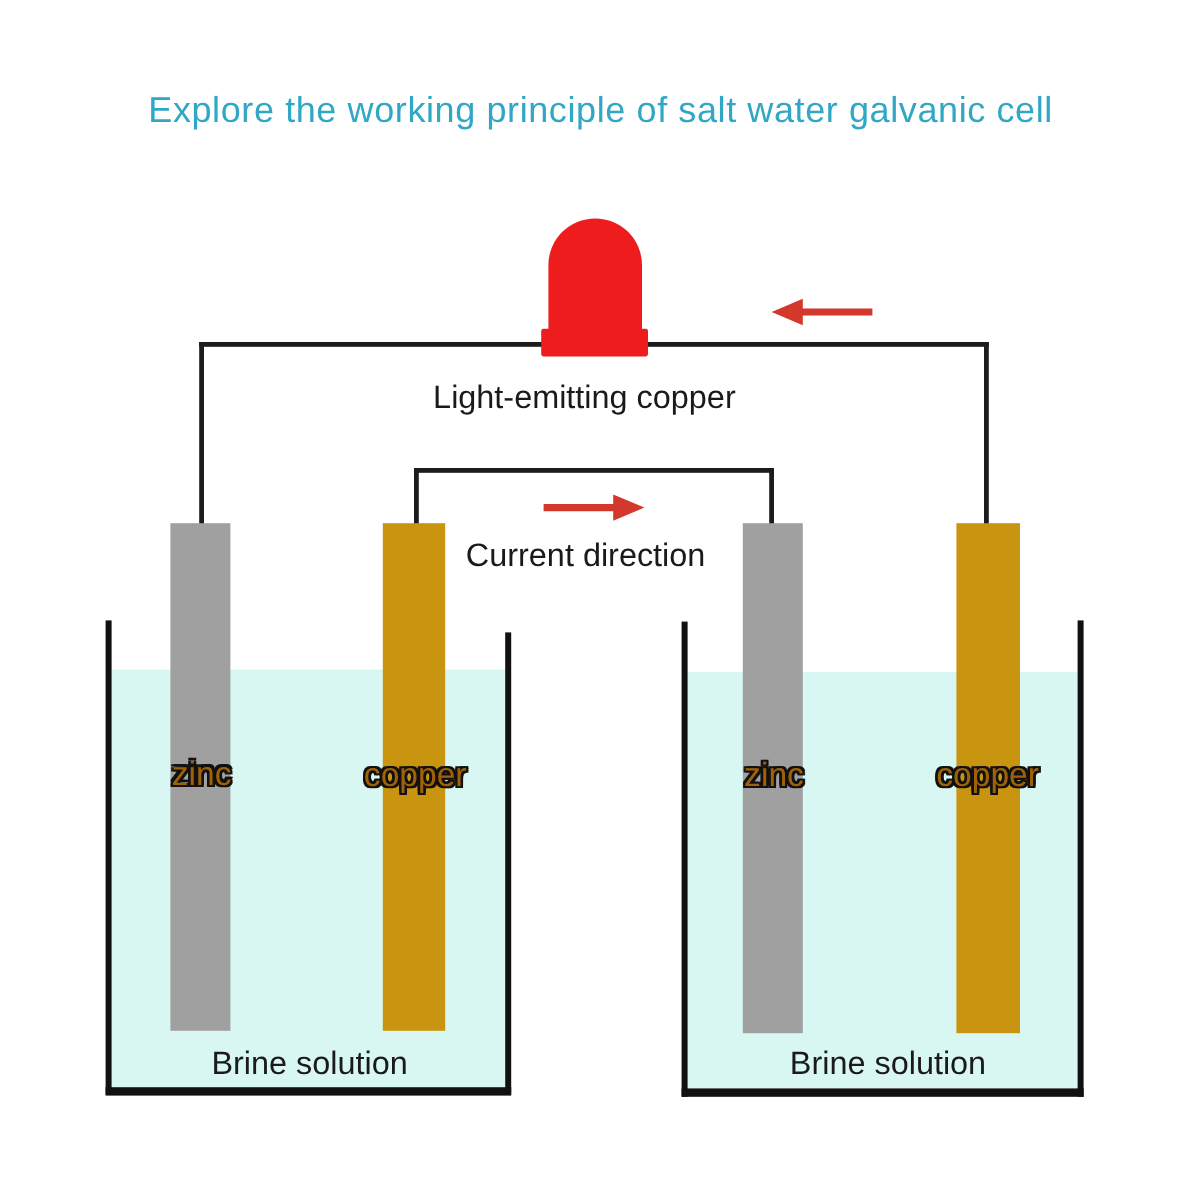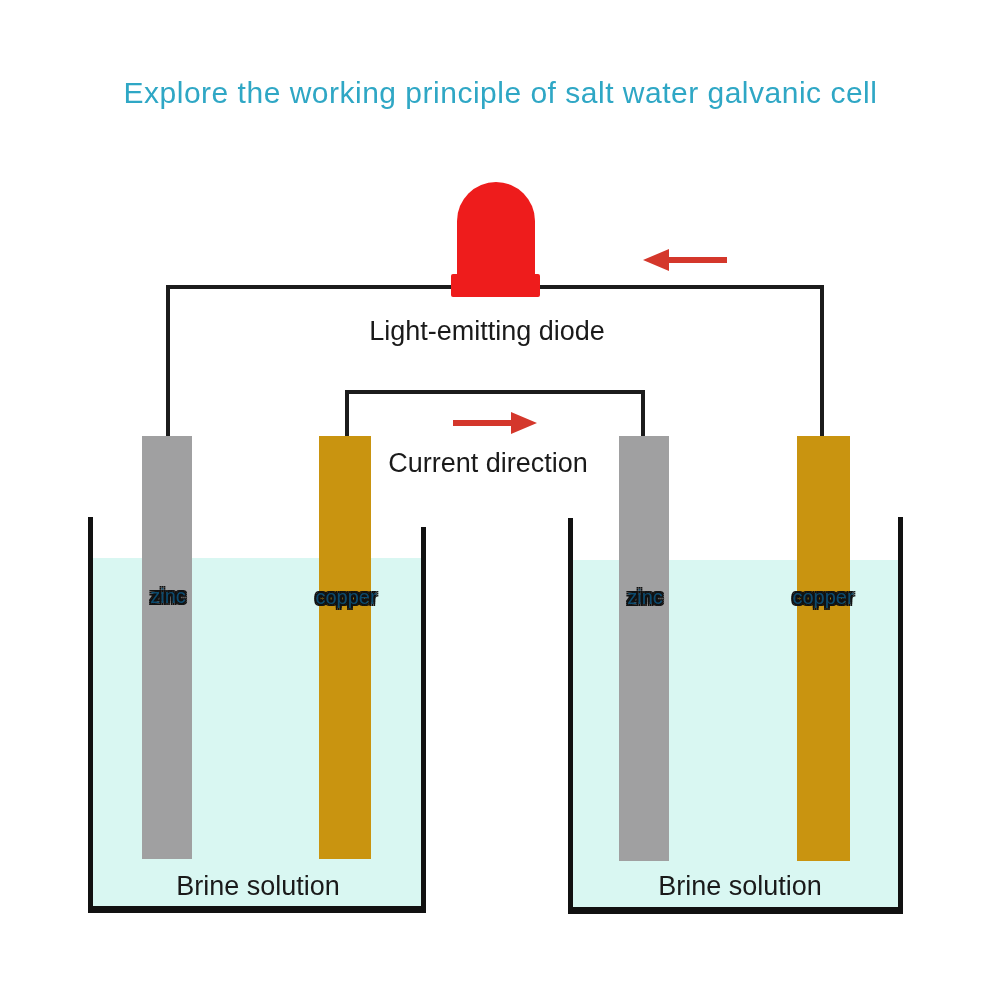--- a/index.html
+++ b/index.html
@@ -43,24 +43,25 @@
     position:absolute;text-align:center;color:var(--color-text);
     font-size:27px;z-index:4;white-space:nowrap;
   }
   .water{position:absolute;background:var(--color-water);z-index:1;}
   .wall{position:absolute;background:var(--color-beaker);z-index:3;width:5px;}
   .beaker-bottom{position:absolute;background:var(--color-beaker);z-index:3;height:7px;}
   .electrode{position:absolute;top:436px;z-index:2;}
   .electrode.zinc{background:var(--color-zinc);}
   .electrode.copper{background:var(--color-copper);}
   .metal-label{
-    position:absolute;text-align:center;z-index:4;font-size:20px;
-    color:#0c4a6e;white-space:nowrap;
+    position:absolute;text-align:center;z-index:4;font-size:28px;
+    color:#a16207;white-space:nowrap;
     text-shadow:-2px -2px 0 #111,2px -2px 0 #111,-2px 2px 0 #111,2px 2px 0 #111,
                  0 -2px 0 #111,0 2px 0 #111,-2px 0 0 #111,2px 0 0 #111;
+    margin-top:44px;
   }
 </style>
 </head>
 <body>
 
 <div class="canvas">
 
   <h1 class="title">Explore the working principle of salt water galvanic cell</h1>
 
   <div class="wire h" style="left:166px;top:285px;width:658px;"></div>
@@ -74,21 +75,21 @@
   <div class="led-flange"></div>
   <div class="led-body"></div>
 
   <svg class="arrow" style="left:641px;top:246px;" width="88" height="28" viewBox="0 0 88 28">
     <polygon points="2,14 28,3 28,11 86,11 86,17 28,17 28,25"></polygon>
   </svg>
   <svg class="arrow" style="left:451px;top:409px;" width="88" height="28" viewBox="0 0 88 28">
     <polygon points="86,14 60,3 60,11 2,11 2,17 60,17 60,25"></polygon>
   </svg>
 
-  <div class="lbl" style="left:337px;top:316px;width:300px;">Light-emitting diode</div>
+  <div class="lbl" style="left:337px;top:316px;width:300px;">Light-emitting copper</div>
   <div class="lbl" style="left:338px;top:448px;width:300px;text-align:center;">Current direction</div>
 
   <div class="water" style="left:93px;top:558px;width:328px;height:348px;"></div>
   <div class="wall" style="left:88px;top:517px;height:395px;"></div>
   <div class="wall" style="left:421px;top:527px;height:385px;"></div>
   <div class="beaker-bottom" style="left:88px;top:906px;width:338px;"></div>
   <div class="electrode zinc" style="left:142px;width:50px;height:423px;"></div>
   <div class="electrode copper" style="left:319px;width:52px;height:423px;"></div>
   <div class="metal-label" style="left:118px;top:585px;width:100px;">zinc</div>
   <div class="metal-label" style="left:276px;top:586px;width:140px;">copper</div>

